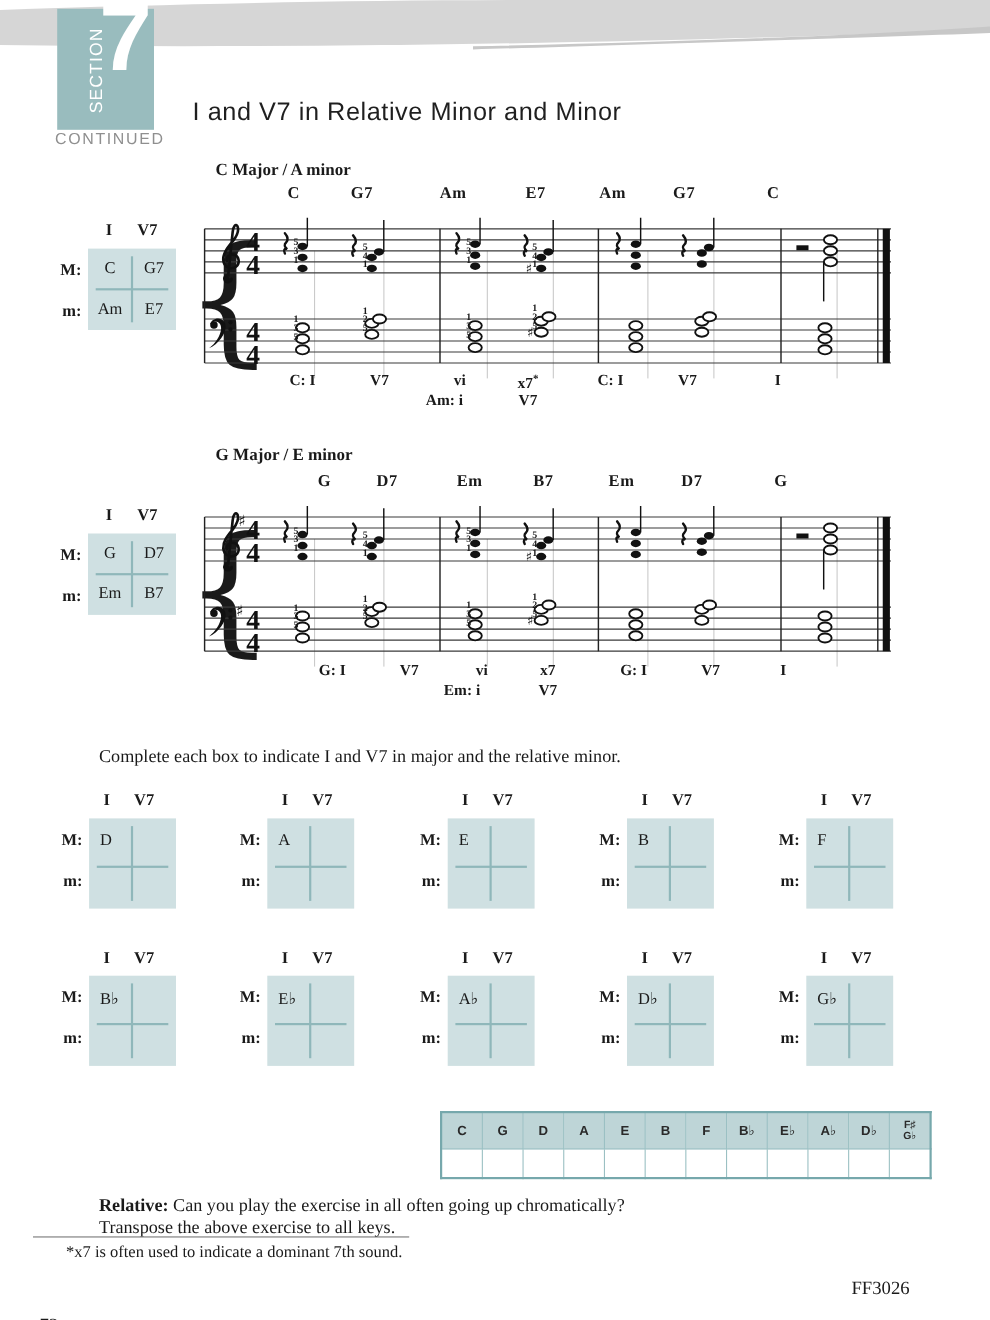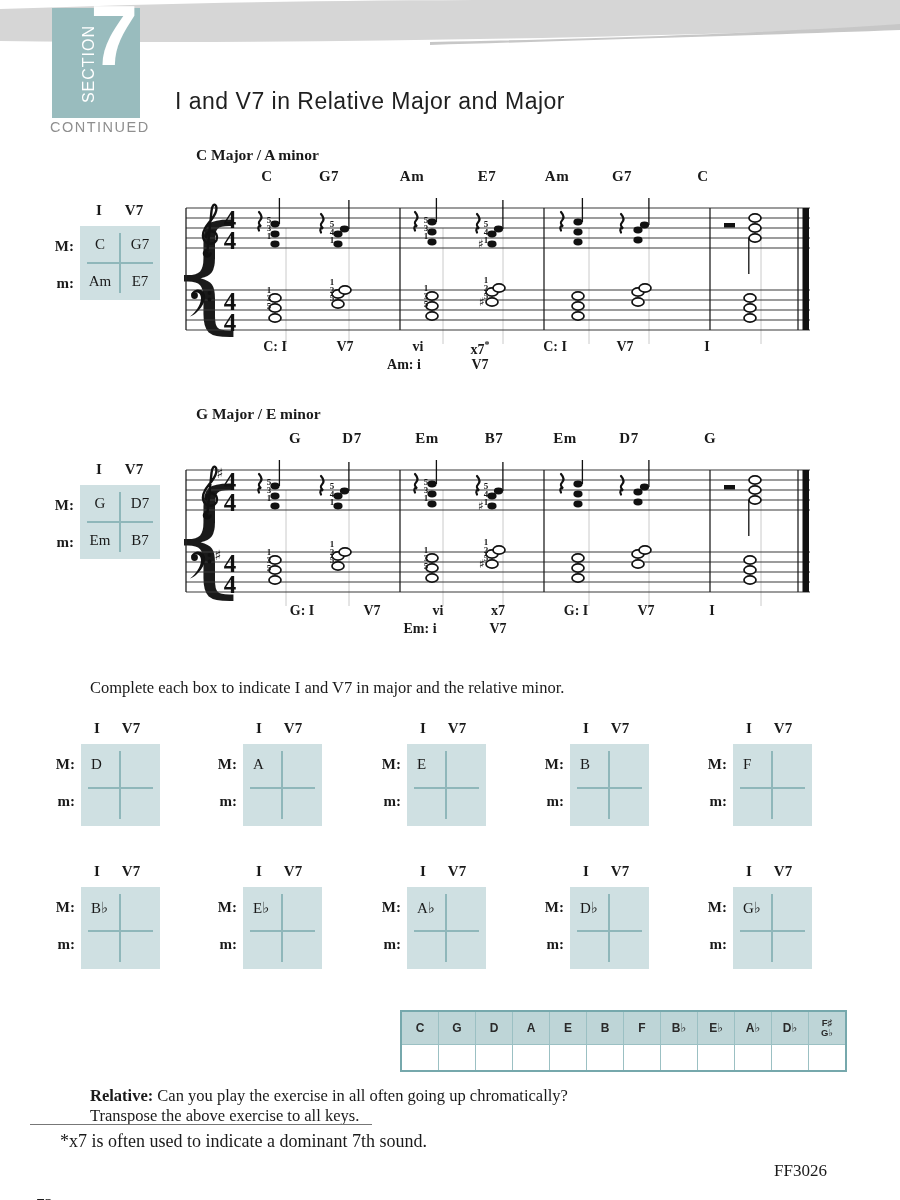--- a/index.html
+++ b/index.html
@@ -45,21 +45,21 @@
 
   
   #tkeys{position:absolute;left:400px;top:1010px;border-collapse:collapse;border:2px solid #76a8ac}
   #tkeys td{width:36px;padding:0;text-align:center;vertical-align:middle;border:1px solid #9bc0c3}
   #tkeys .th{height:32px;background:#bed5d7;font-family:"Liberation Sans","DejaVu Sans",sans-serif;
       font-size:12px;font-weight:bold;color:#2a2a2a}
   #tkeys .tb{height:25px;background:#fff}
   .enh{font-size:9.5px;line-height:10px;font-weight:bold}
 
   .caption{position:absolute;font-size:16.5px}
-  .smallnote{position:absolute;font-size:18px}
+  .smallnote{position:absolute;font-size:15px}
   .mus-note{fill:#111}
   .mus-line{stroke:#3a3a3a;stroke-width:1.1}
   .mus-guide{stroke:#bdbdbd;stroke-width:.8}
   .mus-sharp{font-family:"DejaVu Sans",sans-serif;font-size:12px;font-weight:bold;fill:#111}
   .tsig{font-family:"Liberation Serif","DejaVu Serif",serif;font-size:25px;font-weight:bold;fill:#111;text-anchor:middle}
   .keysig{font-family:"DejaVu Sans",sans-serif;font-size:14px;font-weight:bold;fill:#111;text-anchor:middle}
 </style>
 </head>
 <body>
 
@@ -67,21 +67,21 @@
   <path d="M0,9 C180,3 330,0 520,0 L900,0 L900,27 C660,37 300,45 0,41 Z" fill="#d6d6d6"></path>
   <path d="M430,42 C640,38 800,31 900,24 L900,30 C770,35 560,41 430,45 Z" fill="#c7c7c7"></path>
 </svg>
 
 <div id="badge">
   <span id="section-vert" class="sans">SECTION</span>
   <span id="section-num" class="sans">7</span>
 </div>
 <span id="continued" class="sans">CONTINUED</span>
 
-<h1 id="page-title" class="sans" style="margin:0;font-weight:normal">I and V7 in Relative Major and Major</h1>
+<h1 id="page-title" class="sans" style="margin:0;font-weight:normal">I and V7 in Relative Minor and Minor</h1>
 
 <svg width="0" height="0" style="position:absolute" aria-hidden="true">
   <defs>
     <path id="qrest" d="M1,0 C4,3.5 4.5,6 2,8.5 C0,10.5 .5,12 3,14.5 C.5,13.5 -.5,15.5 1,18.5" fill="none" stroke="#111" stroke-width="2.2" stroke-linecap="round"></path>
     <g id="triadq">
       <ellipse cx="0" cy="0" rx="4.6" ry="3.4" class="mus-note"></ellipse>
       <ellipse cx="0" cy="-10" rx="4.6" ry="3.4" class="mus-note"></ellipse>
       <ellipse cx="0" cy="-20" rx="4.6" ry="3.4" class="mus-note"></ellipse>
       <line x1="4.4" y1="-20" x2="4.4" y2="-48" stroke="#111" stroke-width="1.3"></line>
     </g>

